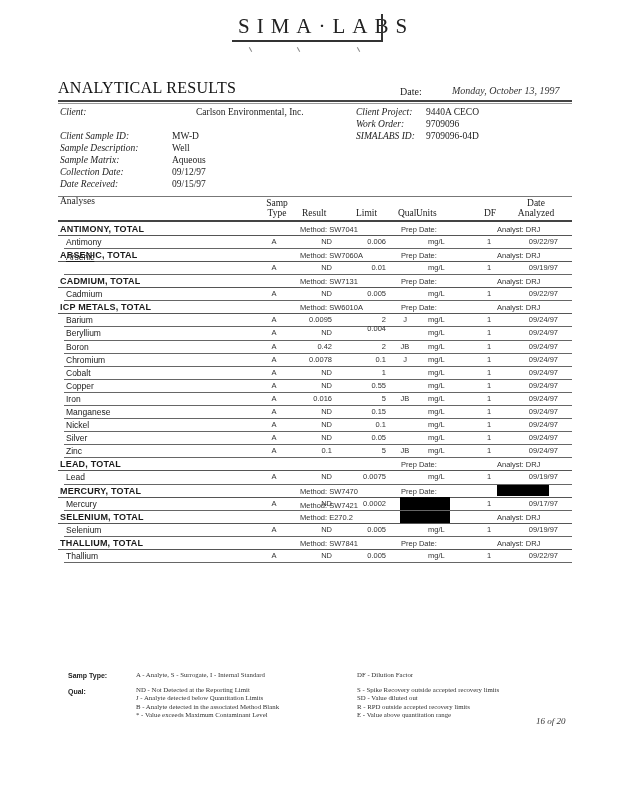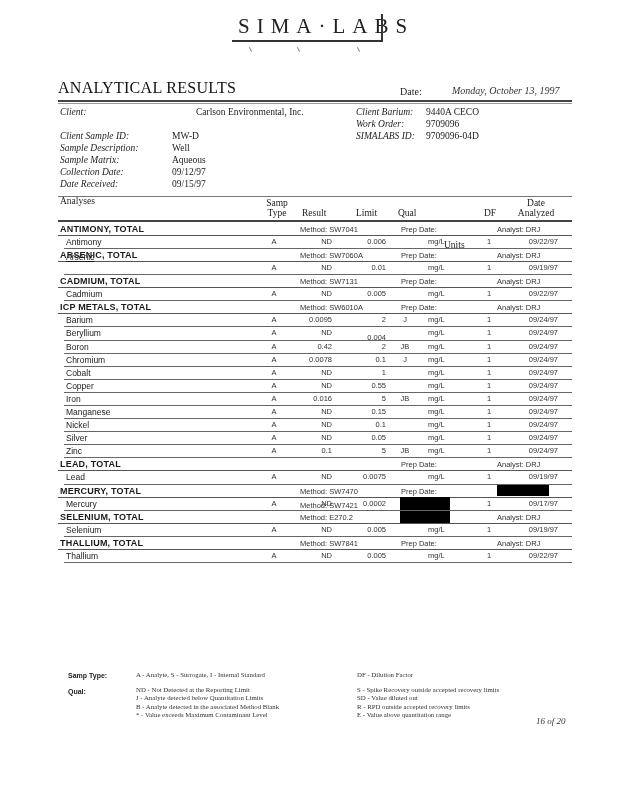--- a/index.html
+++ b/index.html
@@ -58,40 +58,40 @@
     <div class="meta-label" style="left:60px; top:131px;">Client Sample ID:</div>
     <div class="meta-value" style="left:172px; top:131px;">MW-D</div>
     <div class="meta-label" style="left:60px; top:143px;">Sample Description:</div>
     <div class="meta-value" style="left:172px; top:143px;">Well</div>
     <div class="meta-label" style="left:60px; top:155px;">Sample Matrix:</div>
     <div class="meta-value" style="left:172px; top:155px;">Aqueous</div>
     <div class="meta-label" style="left:60px; top:167px;">Collection Date:</div>
     <div class="meta-value" style="left:172px; top:167px;">09/12/97</div>
     <div class="meta-label" style="left:60px; top:179px;">Date Received:</div>
     <div class="meta-value" style="left:172px; top:179px;">09/15/97</div>
-    <div class="meta-label" style="left:356px; top:107px;">Client Barium:</div>
+    <div class="meta-label" style="left:356px; top:107px;">Client Project:</div>
     <div class="meta-value" style="left:426px; top:107px;">9440A  CECO</div>
     <div class="meta-label" style="left:356px; top:119px;">Work Order:</div>
     <div class="meta-value" style="left:426px; top:119px;">9709096</div>
     <div class="meta-label" style="left:356px; top:131px;">SIMALABS ID:</div>
     <div class="meta-value" style="left:426px; top:131px;">9709096-04D</div>
   </div>
 
 <div class="rule" style="left:58px; top:196px; width:514px; height:1px; background:#777;"></div>
 
 <div>
   <div class="th" style="left:60px; top:196px; text-align:center;">Analyses</div>
   <div class="th" style="left:262px; top:198px; width:30px;">
     <div>Samp</div>
     <div>Type</div>
   </div>
   <div class="th" style="left:302px; top:208px;">Result</div>
   <div class="th" style="left:356px; top:208px;">Limit</div>
   <div class="th" style="left:398px; top:208px;">Qual</div>
-  <div class="th" style="left:444px; top:208px;margin-top:32px;">Units</div>
+  <div class="th" style="left:416px; top:208px;">Units</div>
   <div class="th" style="left:484px; top:208px;">DF</div>
   <div class="th" style="left:512px; top:198px; width:48px;">
     <div>Date</div>
     <div>Analyzed</div>
   </div>
 </div>
 <div class="rule" style="left:58px; top:220px; width:514px; height:2px;"></div>
 
 <div id="results">
     <div>
@@ -162,21 +162,21 @@
         <div class="cell c" style="left:395px; width:20px; top:315.30000000000007px;">J</div>
         <div class="cell" style="left:428px; top:315.30000000000007px;">mg/L</div>
         <div class="cell c" style="left:484px; width:10px; top:315.30000000000007px;">1</div>
         <div class="cell r" style="left:510px; width:48px; top:315.30000000000007px;">09/24/97</div>
         <div class="rule" style="left:64px; top:326.4000000000001px; width:508px; height:1px; background:#666;"></div>
       </div>
       <div>
         <div class="row-name" style="top:328.4000000000001px;">Beryllium</div>
         <div class="cell c" style="left:268px; width:12px; top:328.4000000000001px;">A</div>
         <div class="cell r" style="left:290px; width:42px; top:328.4000000000001px;">ND</div>
-        <div class="cell r" style="left:340px; width:46px; top:333px;">0.004</div>
+        <div class="cell r" style="left:340px; width:46px; top:324px;">0.004</div>
         <div class="cell c" style="left:395px; width:20px; top:328.4000000000001px;"></div>
         <div class="cell" style="left:428px; top:328.4000000000001px;">mg/L</div>
         <div class="cell c" style="left:484px; width:10px; top:328.4000000000001px;">1</div>
         <div class="cell r" style="left:510px; width:48px; top:328.4000000000001px;">09/24/97</div>
         <div class="rule" style="left:64px; top:339.5000000000001px; width:508px; height:1px; background:#666;"></div>
       </div>
       <div>
         <div class="row-name" style="top:341.5000000000001px;">Boron</div>
         <div class="cell c" style="left:268px; width:12px; top:341.5000000000001px;">A</div>
         <div class="cell r" style="left:290px; width:42px; top:341.5000000000001px;">0.42</div>

